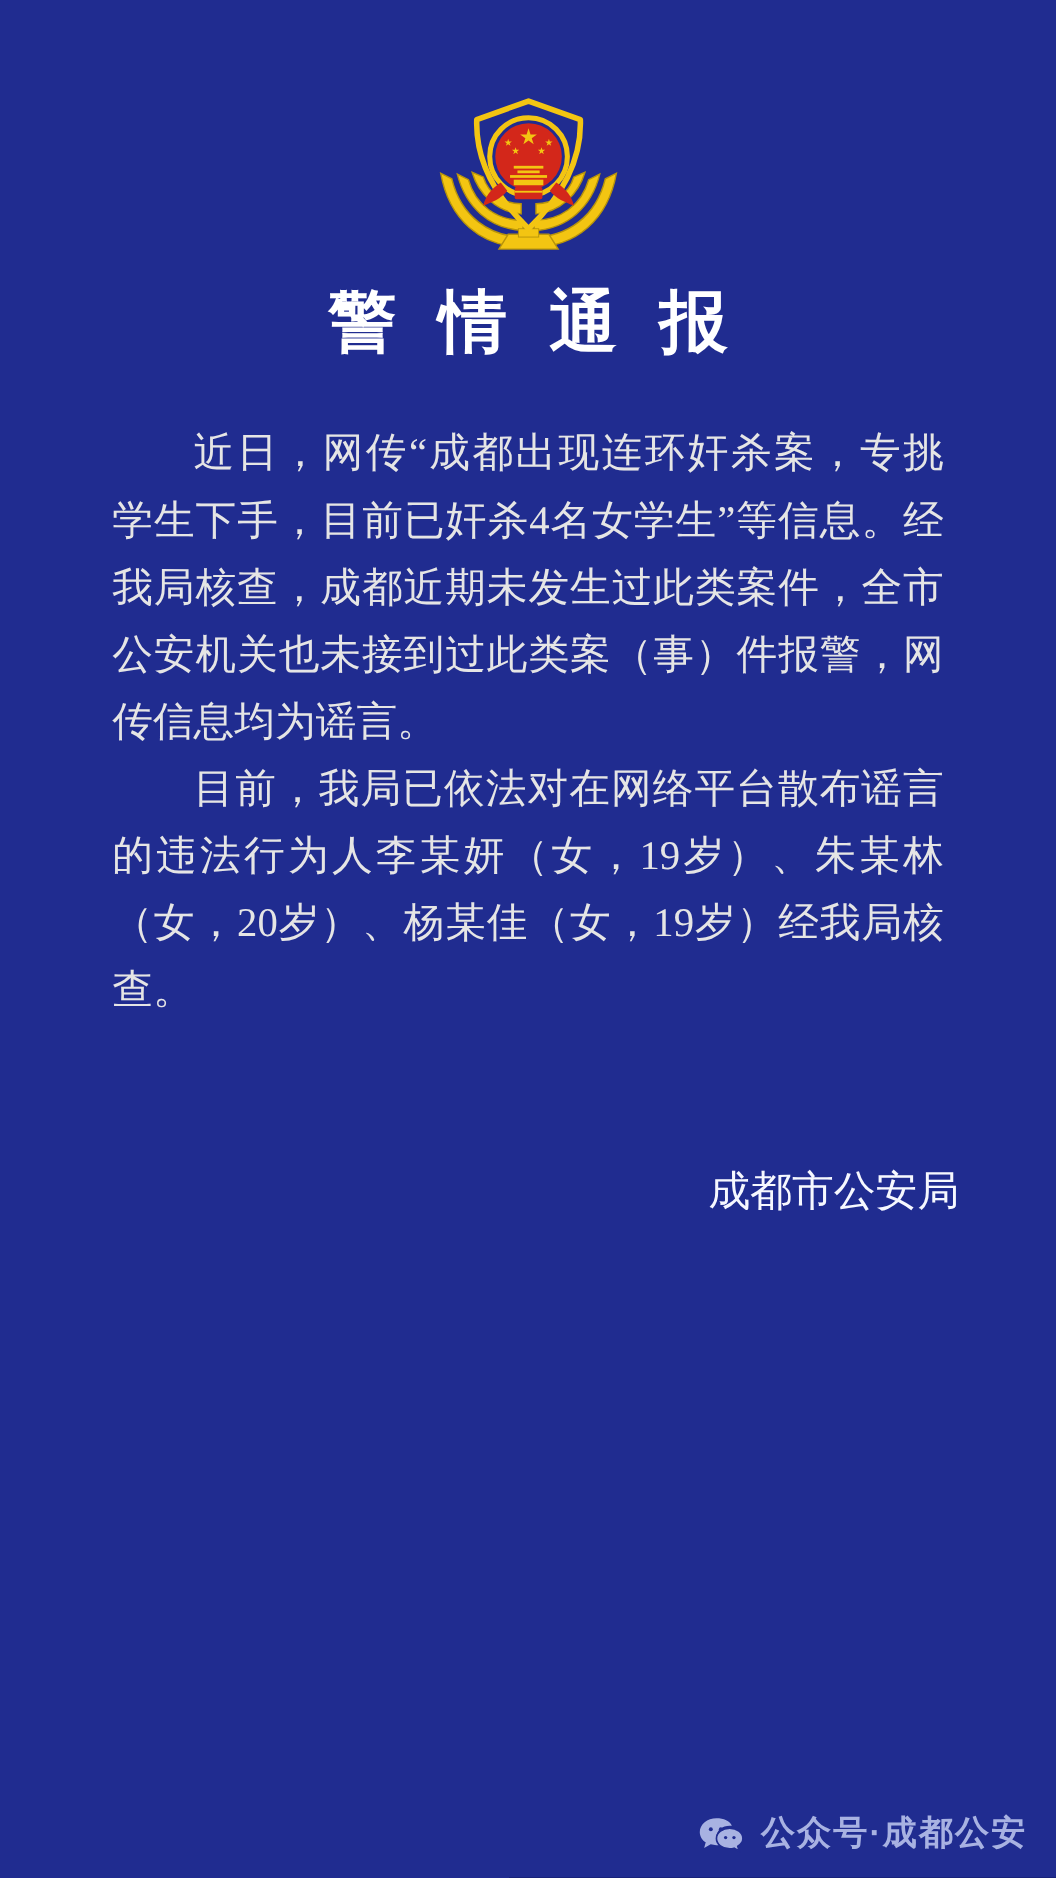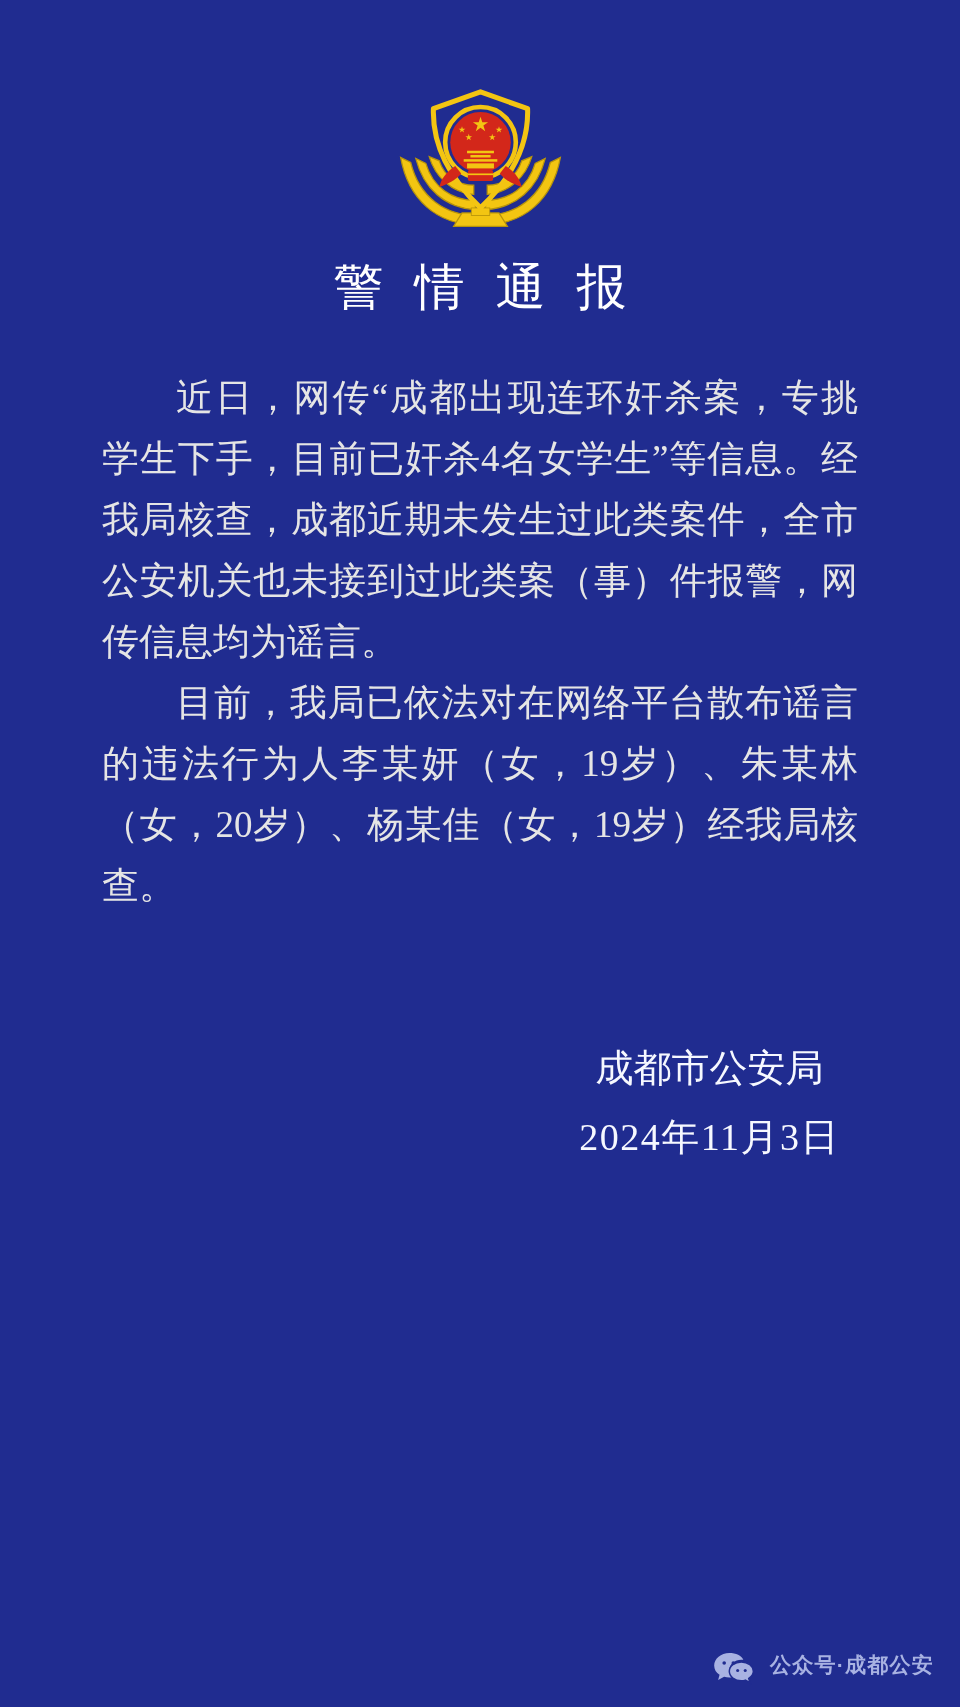--- a/index.html
+++ b/index.html
@@ -18,22 +18,22 @@
     font-family: "Liberation Serif", "DejaVu Serif", serif;
   }
   .emblem-wrap {
     width: 185px;
     margin: 80px auto 0;
     line-height: 0;
   }
   .page-title {
     margin-top: 16px;
     text-align: center;
-    font-size: 50px;
-    font-weight: 400;
+    font-size: 62px;
+    font-weight: 700;
     letter-spacing: 0.62em;
     text-indent: 0.62em;
     white-space: nowrap;
     line-height: 1.25;
     color: #ffffff;
   }
   .notice-body {
     margin: 48px 102px 0 102px;
     font-size: 37px;
     line-height: 61px;
@@ -43,42 +43,41 @@
   }
   .notice-body p {
     margin: 0;
     padding: 0;
     text-indent: 2em;
   }
   .signature {
     margin-top: 130px;
     display: flex;
     flex-direction: column;
-    align-items: center;
     width: fit-content;
     margin-left: auto;
-    margin-right: 120px;
+    margin-right: 88px;
     font-size: 38px;
     line-height: 1.2;
     color: #f6f8ff;
   }
   .signature .sig-date {
     margin-top: 24px;
     letter-spacing: 0.04em;
   }
   .footer {
     position: absolute;
     right: 26px;
     bottom: 20px;
     display: flex;
-    align-items: flex-start;
+    align-items: flex-end;
     gap: 13px;
     color: #a8b2e2;
     font-family: "Liberation Sans", "DejaVu Sans", sans-serif;
-    font-size: 21px;
+    font-size: 31px;
     font-weight: 700;
     letter-spacing: 0.06em;
   }
   .footer .wechat-icon { line-height: 0; }
 </style>
 </head>
 <body>
 
 <div class="page">
 
@@ -127,21 +126,20 @@
 
   <div class="page-title">警情通报</div>
 
   <div class="notice-body">
     <p>近日，网传“成都出现连环奸杀案，专挑学生下手，目前已奸杀4名女学生”等信息。经我局核查，成都近期未发生过此类案件，全市公安机关也未接到过此类案（事）件报警，网传信息均为谣言。</p>
     <p>目前，我局已依法对在网络平台散布谣言的违法行为人李某妍（女，19岁）、朱某林（女，20岁）、杨某佳（女，19岁）经我局核查。</p>
   </div>
 
   <div class="signature">
     <div class="sig-issuer">成都市公安局</div>
-    <div class="sig-date">2024年11月3日</div>
   </div>
 
   <div class="footer">
     <span class="wechat-icon">
       <svg viewBox="0 0 46 38" width="44" height="36" aria-hidden="true">
         <path d="M17,2 C8.2,2 1,8 1,15.2 c0,4.1 2.2,7.7 5.7,10 L5.2,30.5 l6.3-3.4 c1.8,0.5 3.6,0.8 5.5,0.8 0.9,0 1.8,-0.1 2.7,-0.2 C18.3,26 17,23.1 17,20 c0-6.2 5.7,-10.8 12.7,-10.8 0.7,0 1.4,0 2.1,0.1 C29.9,4.4 24,2 17,2 Z" fill="#a8b2e2"></path>
         <path d="M29.7,11.6 c-7,0-12.7,4.4-12.7,9.9 0,5.5 5.7,9.9 12.7,9.9 1.5,0 2.9,-0.2 4.2,-0.6 l4.9,2.6 -1.3,-4.4 c2.9,-1.8 4.9,-4.6 4.9,-7.5 C42.4,16 36.7,11.6 29.7,11.6 Z" fill="#a8b2e2" stroke="#202c90" stroke-width="1.6"></path>
         <g fill="#202c90">
           <circle cx="11.6" cy="12.6" r="1.9"></circle>
           <circle cx="21.2" cy="12.6" r="1.9"></circle>

